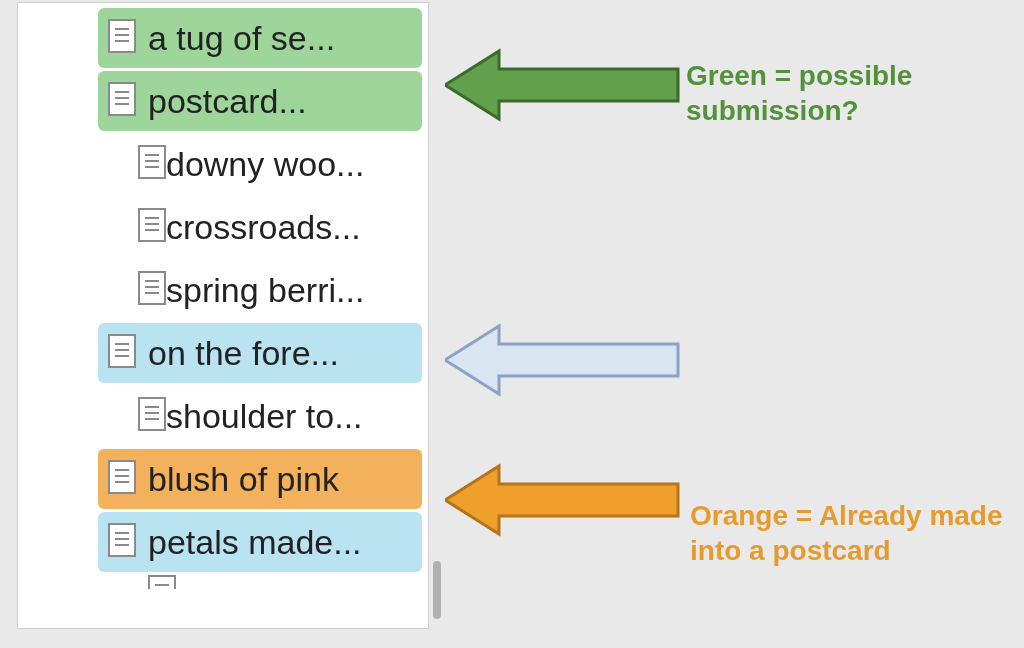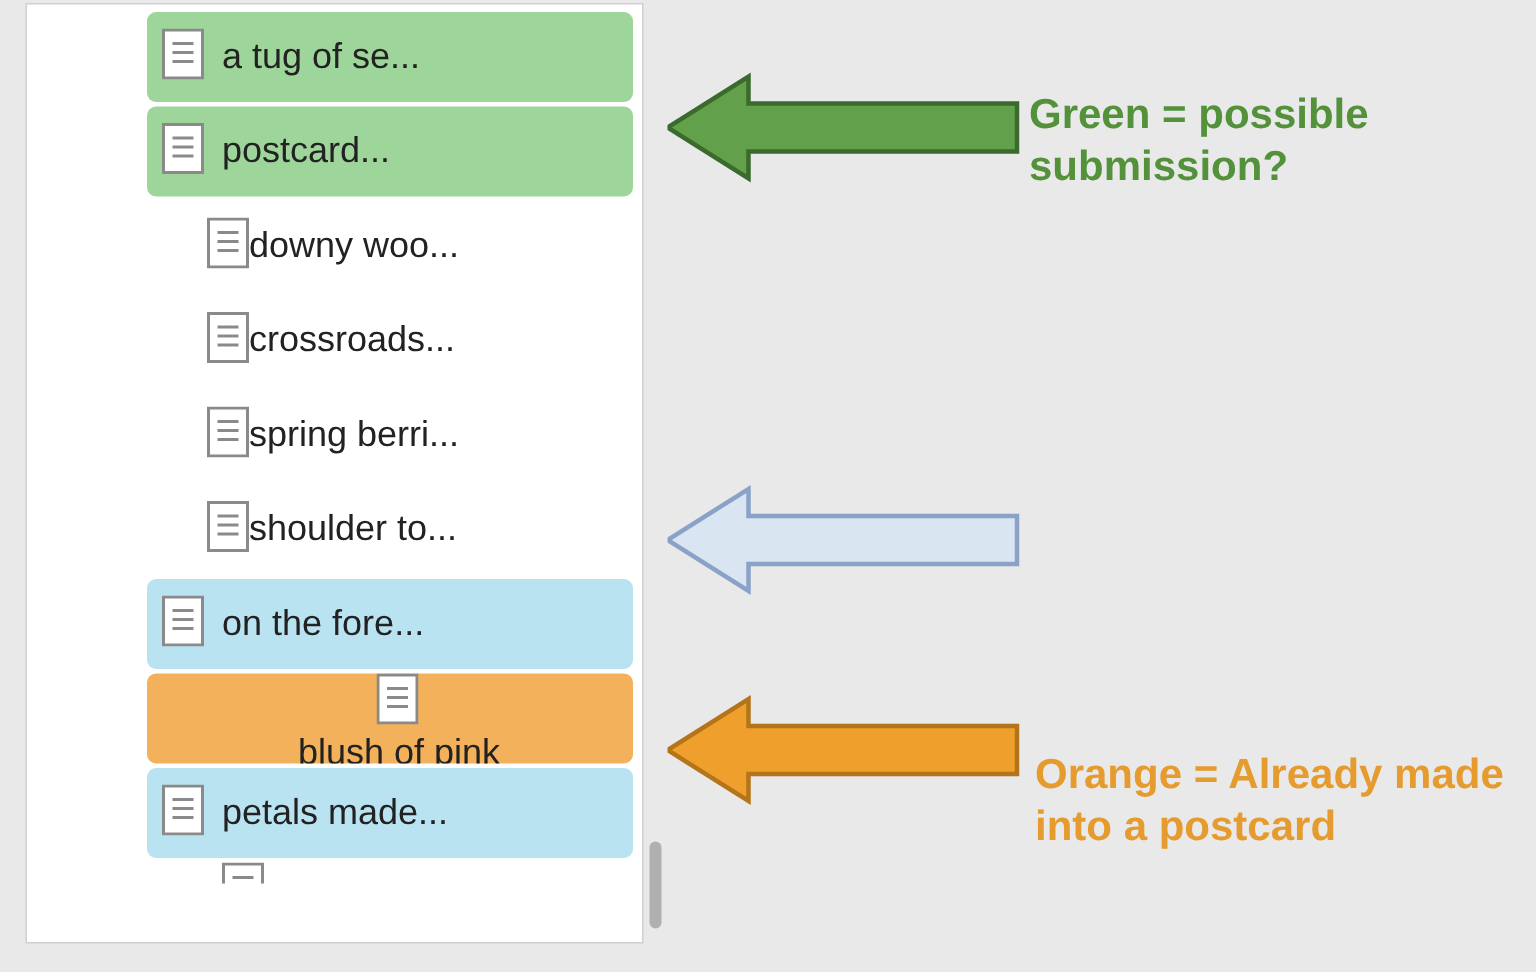--- a/index.html
+++ b/index.html
@@ -34,34 +34,34 @@
     .row {
       position: relative;
       height: 60px;
       margin: 3px 0;
       display: flex;
       align-items: center;
       border-radius: 6px;
       box-sizing: border-box;
     }
     .row .title {
-      font-size: 24px;
+      font-size: 34px;
       color: #222;
       white-space: nowrap;
       overflow: hidden;
       padding-left: 12px;
     }
     .doc-icon {
       flex: 0 0 auto;
       margin-left: 10px;
       display: inline-block;
     }
     .row-green  { background: #9ed59a; }
     .row-blue   { background: #b9e3f1; }
-    .row-orange { background: #f2b15a; flex-direction: column; }
+    .row-orange { background: #f2b15a; }
     .row-plain  .title { padding-left: 0; }
     .row-plain  .doc-icon { margin-left: 40px; }
     .row-green  .doc-icon,
     .row-blue   .doc-icon,
     .row-orange .doc-icon { margin-left: 10px; }
 
     .row-cut {
       height: 18px;
       margin-top: 3px;
       padding-left: 40px;
@@ -156,42 +156,42 @@
           <svg width="28" height="34" viewBox="0 0 28 34">
               <rect x="1" y="1" width="26" height="32" fill="#fff" stroke="#8a8a8a" stroke-width="2"></rect>
               <line x1="7" y1="10" x2="21" y2="10" stroke="#8a8a8a" stroke-width="2"></line>
               <line x1="7" y1="16" x2="21" y2="16" stroke="#8a8a8a" stroke-width="2"></line>
               <line x1="7" y1="22" x2="21" y2="22" stroke="#8a8a8a" stroke-width="2"></line>
             </svg>
         </span>
         <span class="title">spring berri...</span>
       </div>
 
+      <div class="row row-blue">
+        <span class="doc-icon">
+          <svg width="28" height="34" viewBox="0 0 28 34">
+              <rect x="1" y="1" width="26" height="32" fill="#fff" stroke="#8a8a8a" stroke-width="2"></rect>
+              <line x1="7" y1="10" x2="21" y2="10" stroke="#8a8a8a" stroke-width="2"></line>
+              <line x1="7" y1="16" x2="21" y2="16" stroke="#8a8a8a" stroke-width="2"></line>
+              <line x1="7" y1="22" x2="21" y2="22" stroke="#8a8a8a" stroke-width="2"></line>
+            </svg>
+        </span>
+        <span class="title">on the fore...</span>
+      </div>
+
       <div class="row row-plain">
         <span class="doc-icon">
           <svg width="28" height="34" viewBox="0 0 28 34">
               <rect x="1" y="1" width="26" height="32" fill="#fff" stroke="#8a8a8a" stroke-width="2"></rect>
               <line x1="7" y1="10" x2="21" y2="10" stroke="#8a8a8a" stroke-width="2"></line>
               <line x1="7" y1="16" x2="21" y2="16" stroke="#8a8a8a" stroke-width="2"></line>
               <line x1="7" y1="22" x2="21" y2="22" stroke="#8a8a8a" stroke-width="2"></line>
             </svg>
         </span>
         <span class="title">shoulder to...</span>
-      </div>
-
-      <div class="row row-blue">
-        <span class="doc-icon">
-          <svg width="28" height="34" viewBox="0 0 28 34">
-              <rect x="1" y="1" width="26" height="32" fill="#fff" stroke="#8a8a8a" stroke-width="2"></rect>
-              <line x1="7" y1="10" x2="21" y2="10" stroke="#8a8a8a" stroke-width="2"></line>
-              <line x1="7" y1="16" x2="21" y2="16" stroke="#8a8a8a" stroke-width="2"></line>
-              <line x1="7" y1="22" x2="21" y2="22" stroke="#8a8a8a" stroke-width="2"></line>
-            </svg>
-        </span>
-        <span class="title">on the fore...</span>
       </div>
 
       <div class="row row-orange">
         <span class="doc-icon">
           <svg width="28" height="34" viewBox="0 0 28 34">
               <rect x="1" y="1" width="26" height="32" fill="#fff" stroke="#8a8a8a" stroke-width="2"></rect>
               <line x1="7" y1="10" x2="21" y2="10" stroke="#8a8a8a" stroke-width="2"></line>
               <line x1="7" y1="16" x2="21" y2="16" stroke="#8a8a8a" stroke-width="2"></line>
               <line x1="7" y1="22" x2="21" y2="22" stroke="#8a8a8a" stroke-width="2"></line>
             </svg>

